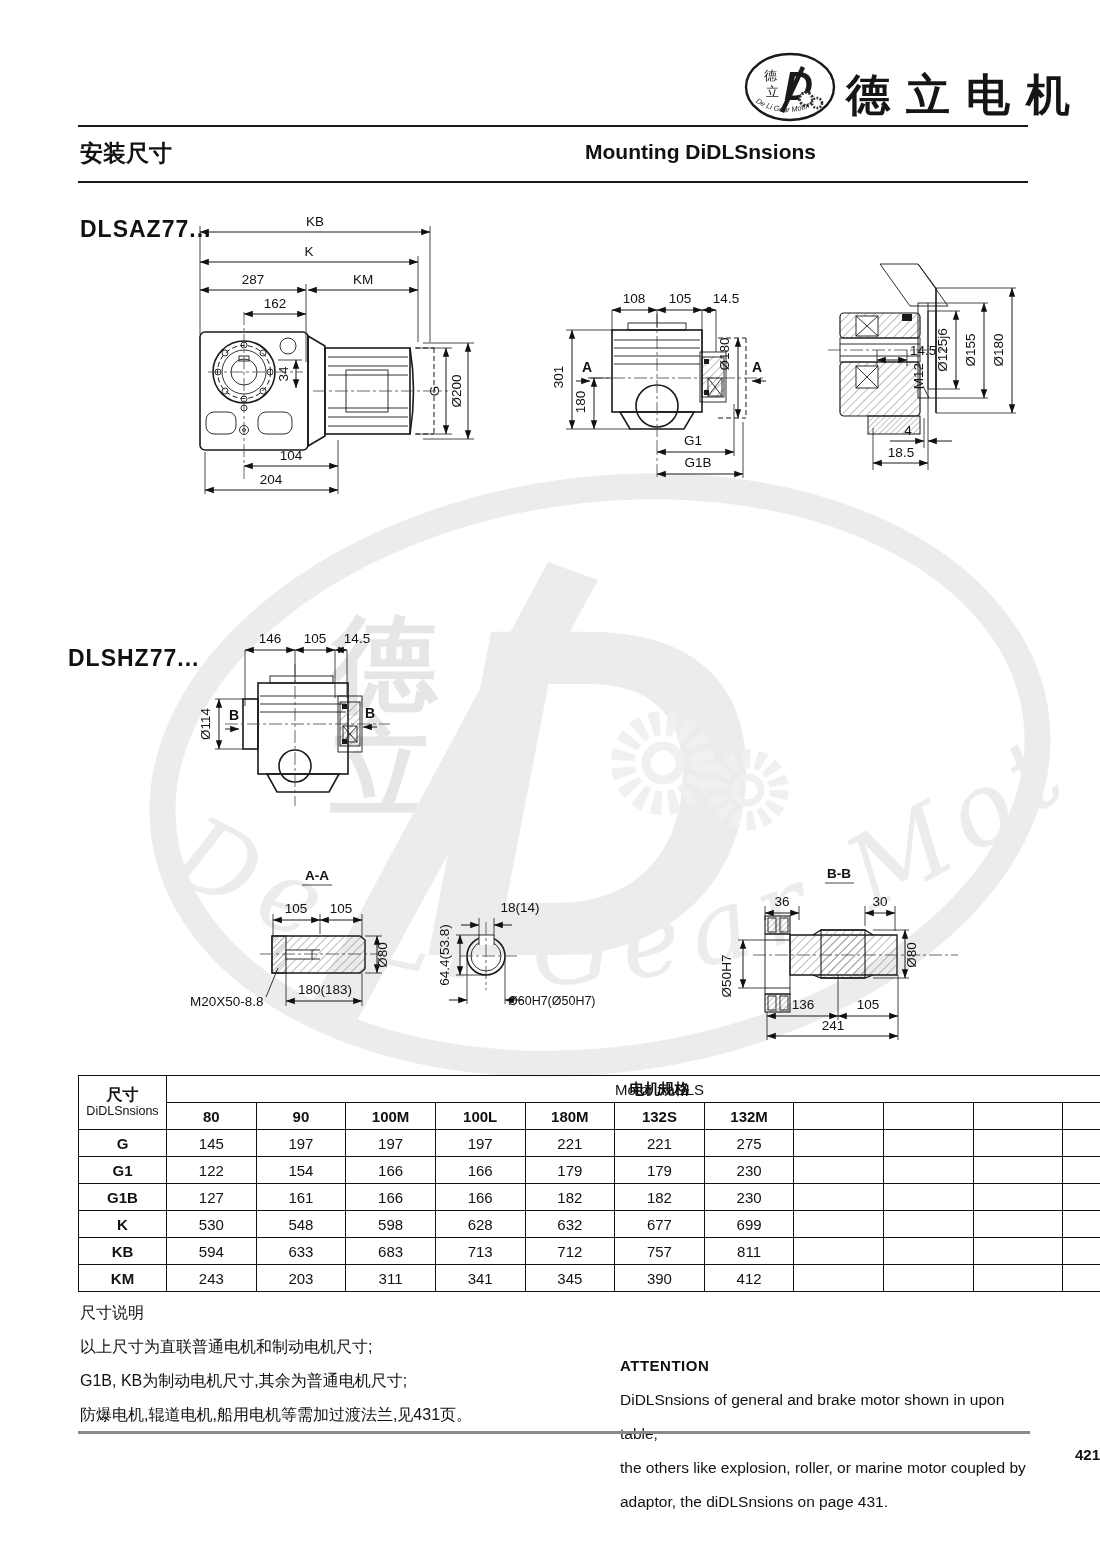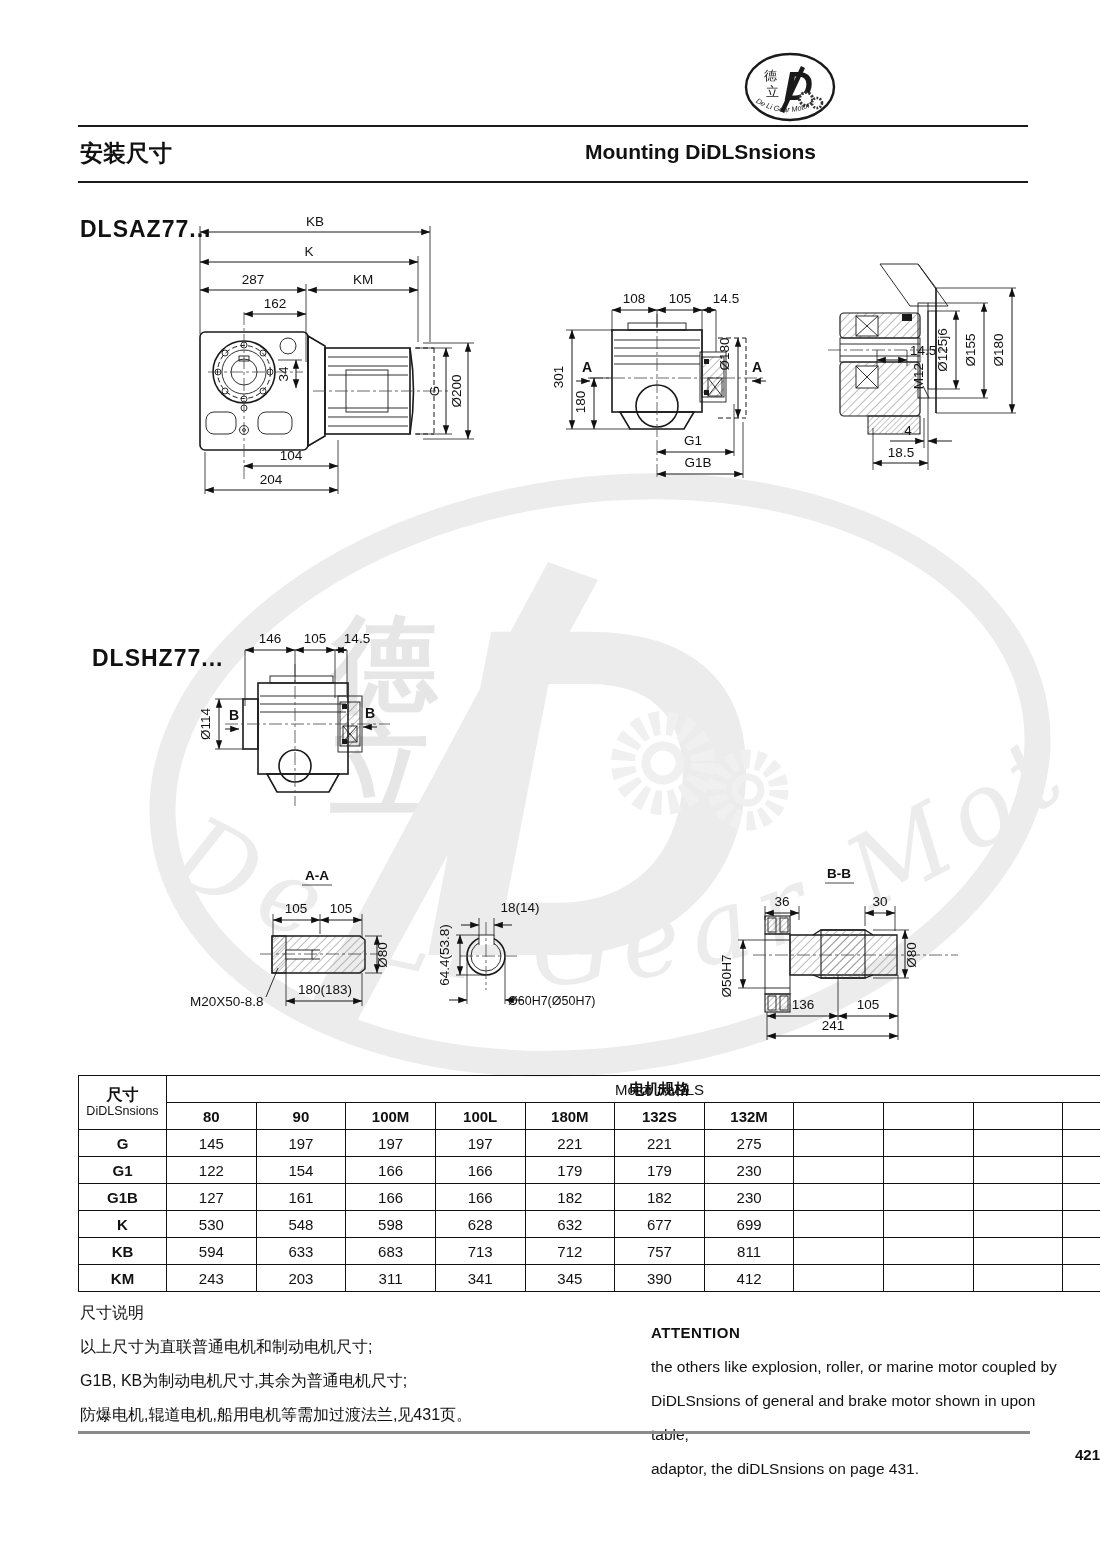--- a/index.html
+++ b/index.html
@@ -90,28 +90,29 @@
       <line x1="42" y1="62" x2="63" y2="17" stroke="#1a1a1a" stroke-width="4.5"></line>
       <g>
         <circle cx="66" cy="49" r="6.5" fill="#fff" stroke="#333" stroke-width="3" stroke-dasharray="2 1.6"></circle>
         <circle cx="77" cy="53" r="5" fill="#fff" stroke="#333" stroke-width="2.6" stroke-dasharray="1.8 1.4"></circle>
       </g>
       <path id="logoarc" d="M12,50 Q50,76 88,46" fill="none"></path>
       <text font-size="7.5" font-style="italic" fill="#1a1a1a">
         <textPath href="#logoarc" startOffset="4">De Li Gear Motor</textPath>
       </text>
     </svg>
+    <div class="abs brand" style="left:846px;top:66px;">德立电机</div>
 
     <div class="rule" style="left:78px;top:125px;width:950px;height:2.4px;"></div>
     <div class="abs title-zh" style="left:80px;top:138px;">安装尺寸</div>
     <div class="abs title-en" style="left:585px;top:140px;">Mounting DiDLSnsions</div>
     <div class="rule" style="left:78px;top:181px;width:950px;height:1.6px;"></div>
 
     <div class="abs model" style="left:80px;top:216px;">DLSAZ77...</div>
-    <div class="abs model" style="left:92px;top:645px;">DLSHZ77...</div>
+    <div class="abs model" style="left:68px;top:645px;">DLSHZ77...</div>
 
     <svg class="abs" style="left:178px;top:212px;" width="345" height="300">
 
       <line class="ext" x1="22" y1="14" x2="22" y2="122"></line>
       <line class="ext" x1="128" y1="72" x2="128" y2="150"></line>
       <line class="ext" x1="240" y1="44" x2="240" y2="130"></line>
       <line class="ext" x1="252" y1="14" x2="252" y2="130"></line>
 
       <line class="dimline" x1="22" y1="20" x2="252" y2="20" marker-start="url(#arw)" marker-end="url(#arw)"></line>
       <text class="dt" x="137" y="14" text-anchor="middle">KB</text>
@@ -608,24 +609,24 @@
           </tbody>
       </table>
     </div>
 
     <div class="abs note" style="left:80px;top:1296px;width:500px;">
       <div class="note-title">尺寸说明</div>
       <div>以上尺寸为直联普通电机和制动电机尺寸;</div>
       <div>G1B, KB为制动电机尺寸,其余为普通电机尺寸;</div>
       <div>防爆电机,辊道电机,船用电机等需加过渡法兰,见431页。</div>
     </div>
-    <div class="abs note-en" style="left:620px;top:1316px;width:420px;margin-left:31px;">
+    <div class="abs note-en" style="left:620px;top:1349px;width:420px;">
       <div class="note-title-en">ATTENTION</div>
+      <div>DiDLSnsions of general and brake motor shown in upon table,</div>
       <div>the others like explosion, roller, or marine motor coupled by</div>
-      <div>DiDLSnsions of general and brake motor shown in upon table,</div>
       <div>adaptor, the diDLSnsions on page 431.</div>
     </div>
 
     <div class="footer-line" style="left:78px;top:1431px;width:952px;height:3px;"></div>
     <div class="abs pageno" style="left:0;top:1446px;width:1100px;">421</div>
 
   </div>
 </div>
 
 </body></html>

